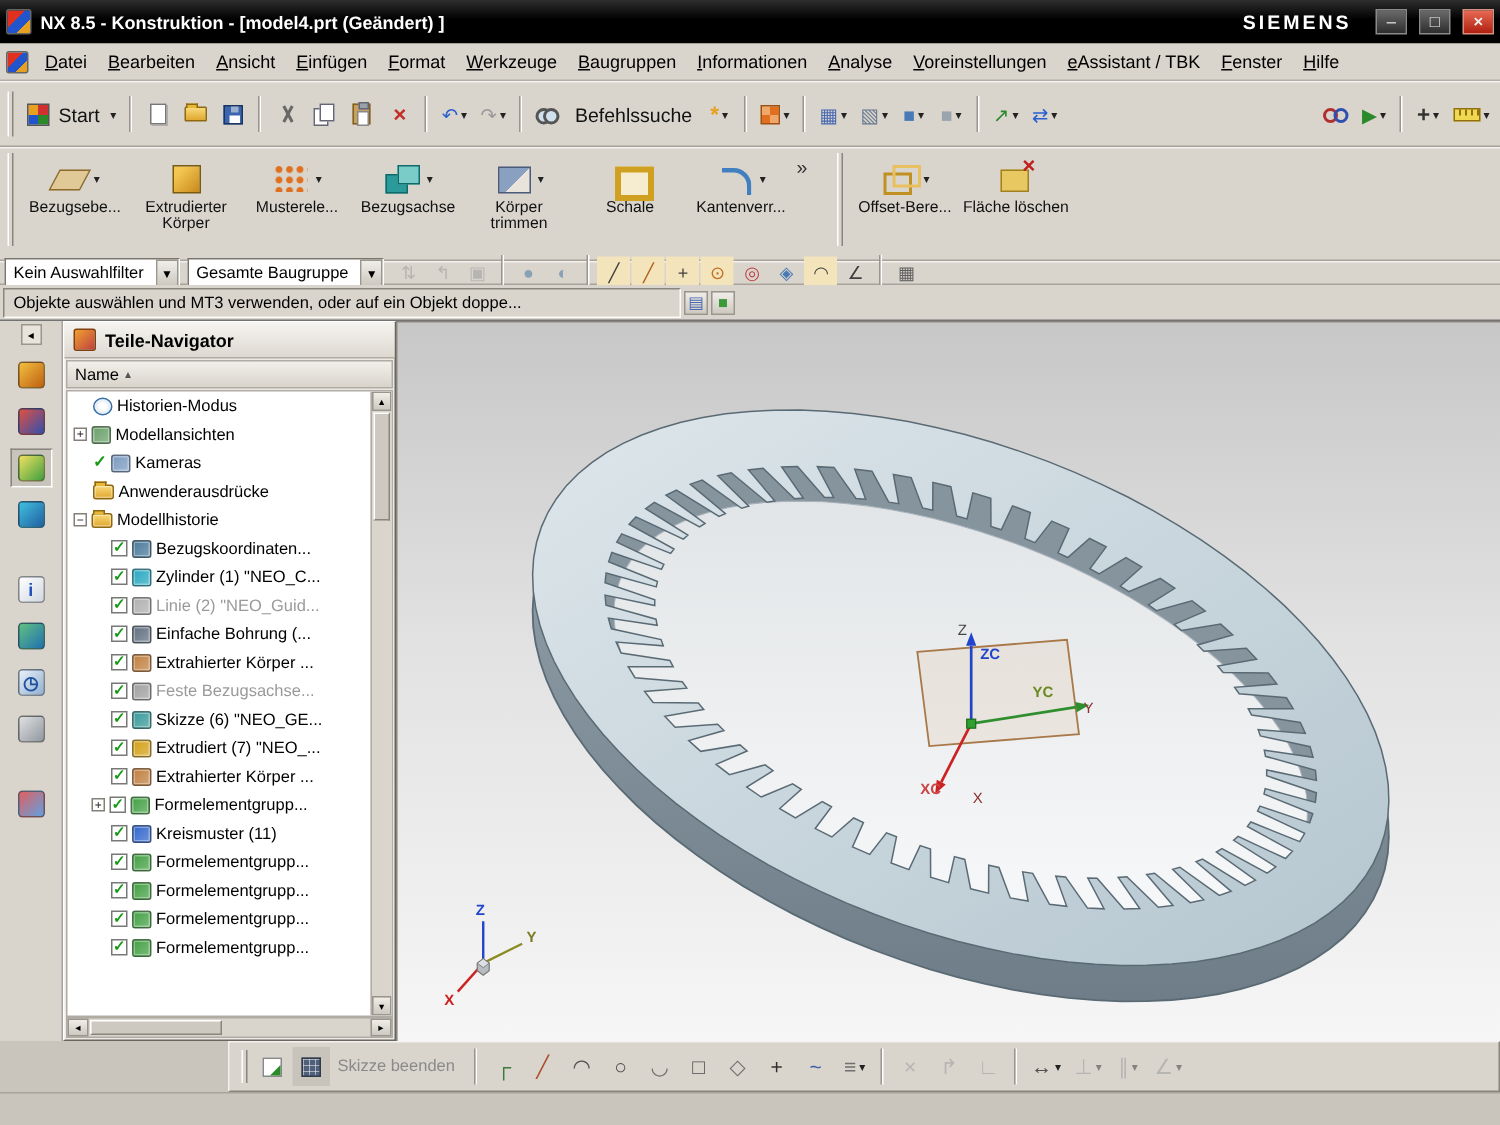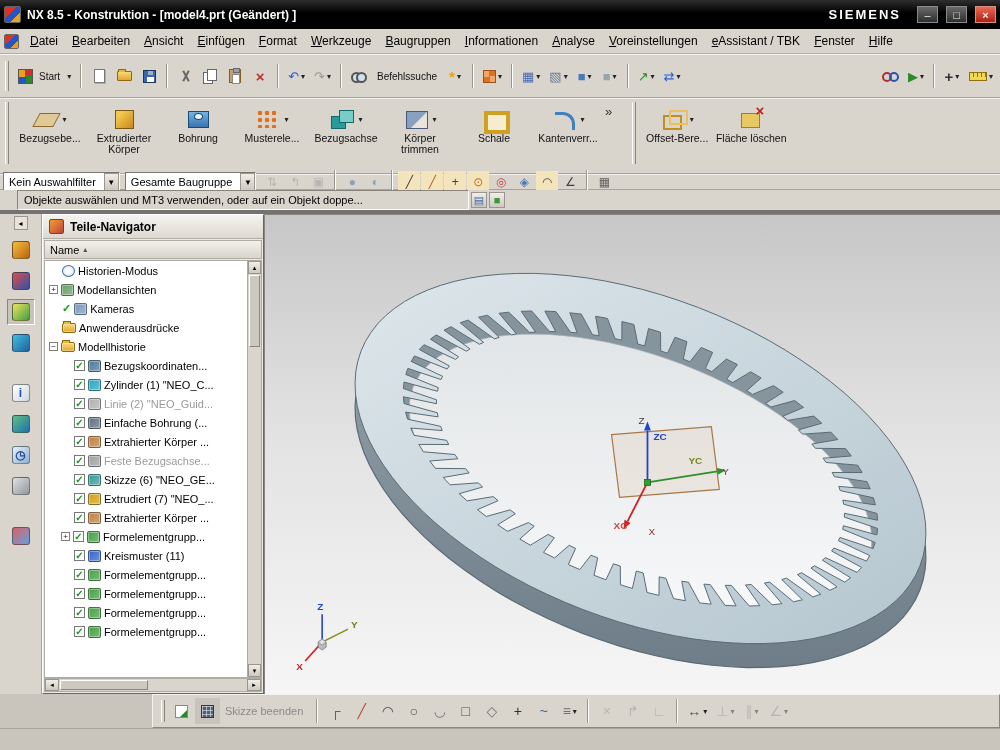--- a/index.html
+++ b/index.html
@@ -26,38 +26,38 @@
   .tb1{height:44px;gap:1px}
   .grip{width:4px;height:70%;border-left:1px solid #fff;border-right:1px solid #8a867e;margin:0 4px 0 2px}
   .tsep{width:0;border-left:1px solid #9a968e;border-right:1px solid #fff;height:24px;margin:0 4px}
   .tbtn{height:26px;min-width:24px;display:flex;align-items:center;justify-content:center;gap:1px;padding:0 3px;border:1px solid transparent;background:transparent}
   .tbtn .g{font-size:13px;line-height:1}
   .tbtn .g.big{font-size:15px;font-weight:bold}
   .caret{font-size:8px;color:#222;margin-left:1px}
   .disabled{opacity:.45;filter:grayscale(60%)}
   .active{background:#f4e4bc;border:1px solid #c09840}
   .pressed{background:#c8c4bc;border:1px solid;border-color:#8a867e #fff #fff #8a867e}
-  .tb-label{padding:0 5px;font-size:10px;color:#111;white-space:nowrap}
+  .tb-label{padding:0 5px;font-size:13px;color:#111;white-space:nowrap}
   .flex1{flex:1}
   
   .tb2{height:76px;align-items:flex-start;padding-top:3px}
   .fbtn{width:74px;height:68px;display:flex;flex-direction:column;align-items:center;padding-top:2px;border:1px solid transparent}
   .fbtn-top{height:28px;display:flex;align-items:center;gap:2px}
   .fbtn-label{font-size:10.5px;line-height:11px;text-align:center;color:#111;white-space:normal}
   .fb-overflow{font-size:13px;color:#333;padding:2px 2px 0 0;align-self:flex-start}
   .fb-gap{width:16px}
   
   .selbar{height:16px;gap:2px}
   .seldrop{display:flex;align-items:center;height:20px;background:#fff;border:1px solid;border-color:#7a766e #fcfbf8 #fcfbf8 #7a766e;padding-left:5px;margin-right:3px}
   .seldrop .val{padding-right:8px;white-space:nowrap}
   .dd-btn{width:15px;height:18px;background:linear-gradient(#f0eee8,#cdc9c1);border:1px solid #9a968e;display:flex;align-items:center;justify-content:center;font-size:8px}
   .sbtn{height:22px;min-width:22px;display:flex;align-items:center;justify-content:center;gap:1px;border:1px solid transparent;padding:0 2px}
   .sbtn .g{font-size:12px;line-height:1}
   
-  .statusbar{height:24px;background:#d9d5cd;border-bottom:4px solid #737373;display:flex;align-items:center;padding:1px 17px;gap:2px;flex:none}
+  .statusbar{height:24px;background:#d9d5cd;border-bottom:1px solid #737373;display:flex;align-items:center;padding:1px 2px;gap:2px;flex:none}
   .stbox{height:20px;display:flex;align-items:center;padding:0 6px;background:#d9d5cd;border:1px solid;border-color:#8a867e #fcfbf8 #fcfbf8 #8a867e;white-space:nowrap;overflow:hidden}
   .stbox.prompt{width:452px;flex:none}
   .stbox.status{flex:1}
   .st-ic{width:16px;height:16px;display:flex;align-items:center;justify-content:center;font-size:11px;border:1px solid #9a968e;background:linear-gradient(#f0eee8,#cdc9c1)}
   
   .main{position:relative;height:480px;flex:none;background:#d6d2ca}
   .resbar{position:absolute;left:0;top:0;bottom:0;width:42px;background:#d9d5cd;border-right:1px solid #a8a49c;display:flex;flex-direction:column;align-items:center;padding-top:2px;gap:5px}
   .res-collapse{width:14px;height:14px;font-size:8px;display:flex;align-items:center;justify-content:center;border:1px solid #9a968e;background:#e8e4dc;margin-bottom:2px}
   .rbtn{width:28px;height:26px;display:flex;align-items:center;justify-content:center;border:1px solid transparent}
   .rbtn.pressed{background:#c8c4bc;border-color:#8a867e #fff #fff #8a867e}
@@ -271,26 +271,20 @@
           <span class="fi fi-datum"></span>
           <span class="caret">▾</span>
         </span>
         <span class="fbtn-label">Bezugsebe...</span>
       </span>
       <span class="fbtn">
         <span class="fbtn-top">
           <span class="fi fi-extrude"></span>
         </span>
         <span class="fbtn-label">Extrudierter Körper</span>
-      </span>
-      <span class="fbtn">
-        <span class="fbtn-top">
-          <span class="fi fi-hole"></span>
-        </span>
-        <span class="fbtn-label">Bohrung</span>
       </span>
       <span class="fbtn">
         <span class="fbtn-top">
           <span class="fi fi-pattern"></span>
           <span class="caret">▾</span>
         </span>
         <span class="fbtn-label">Musterele...</span>
       </span>
       <span class="fbtn">
         <span class="fbtn-top">

